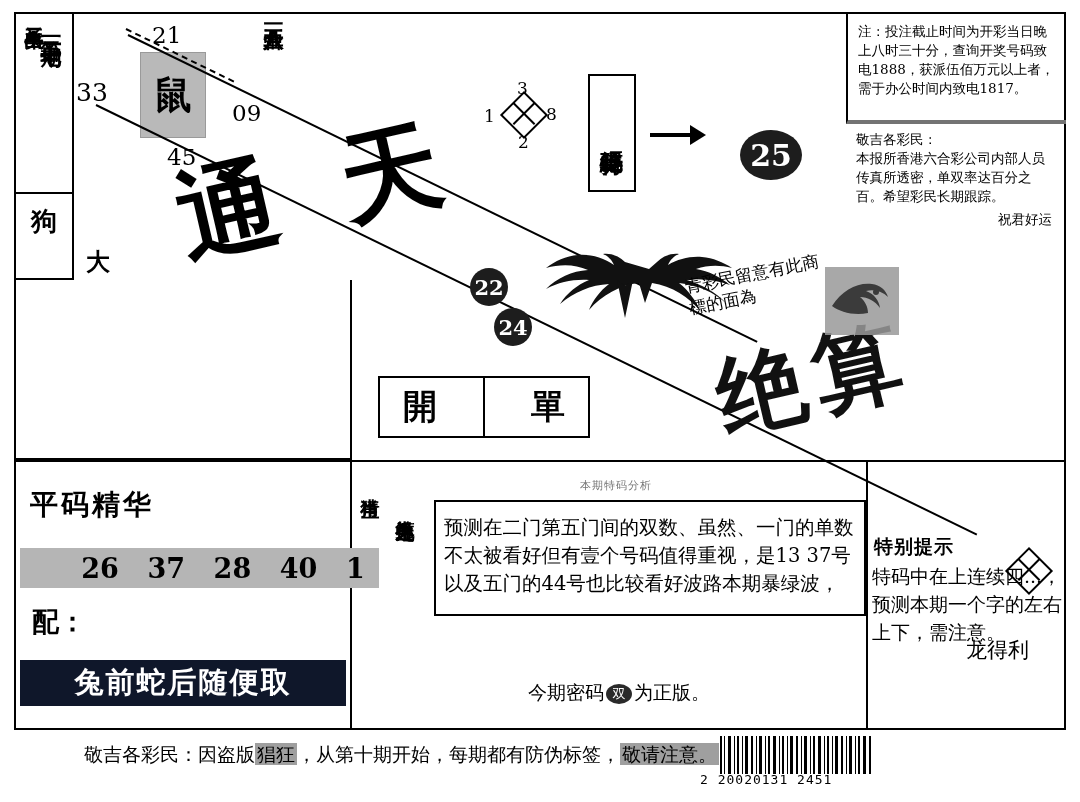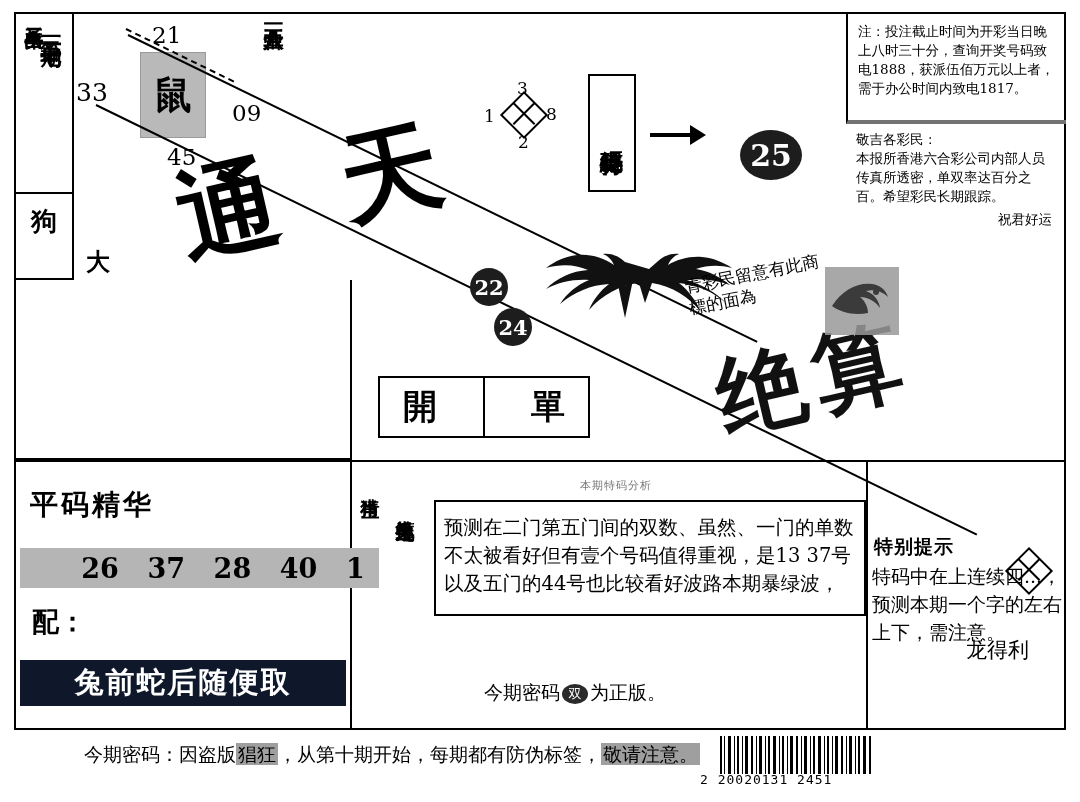--- a/index.html
+++ b/index.html
@@ -255,21 +255,21 @@
     padding:12px 8px;
     font-size:19.5px;line-height:28px;
     font-family:"DejaVu Serif","Liberation Serif",serif;
   }
   .pred-header{
     position:absolute;left:580px;top:478px;
     font-size:11px;color:#777;letter-spacing:1px;
     font-family:"DejaVu Serif","Liberation Serif",serif;
   }
   .pred-tail{
-    position:absolute;left:484px;top:680px;
+    position:absolute;left:528px;top:680px;
     font-size:19px;
     font-family:"DejaVu Serif","Liberation Serif",serif;
   }
   .pred-tail .sm-ball{
     display:inline-block;width:26px;height:20px;border-radius:50%;
     background:#2a2a2a;color:#fff;font-size:13px;text-align:center;
     line-height:20px;vertical-align:middle;margin:0 2px;
   }
 
   
@@ -422,21 +422,21 @@
 
   <div class="tip-title">特别提示</div>
   <div class="tip-body">特码中在上连续四...，预测本期一个字的左右上下，需注意。</div>
   <div class="tip-sign">龙得利</div>
   <div class="tip-diamond">
     <div class="cv"></div>
       <div class="ch"></div>
   </div>
 
   <div class="footer">
-    <span>今期密码：因盗版</span><span class="hl">猖狂</span><span>，从第十期开始，每期都有防伪标签，</span><span class="hl">敬请注意。</span>
+    <span>敬吉各彩民：因盗版</span><span class="hl">猖狂</span><span>，从第十期开始，每期都有防伪标签，</span><span class="hl">敬请注意。</span>
   </div>
 
   <svg class="barcode" viewBox="0 0 156 38">
     <g fill="#000">
       <rect x="2" y="0" width="2" height="38"></rect>
         <rect x="6" y="0" width="1" height="38"></rect>
       <rect x="10" y="0" width="3" height="38"></rect>
         <rect x="16" y="0" width="1" height="38"></rect>
       <rect x="19" y="0" width="2" height="38"></rect>
         <rect x="24" y="0" width="1" height="38"></rect>

